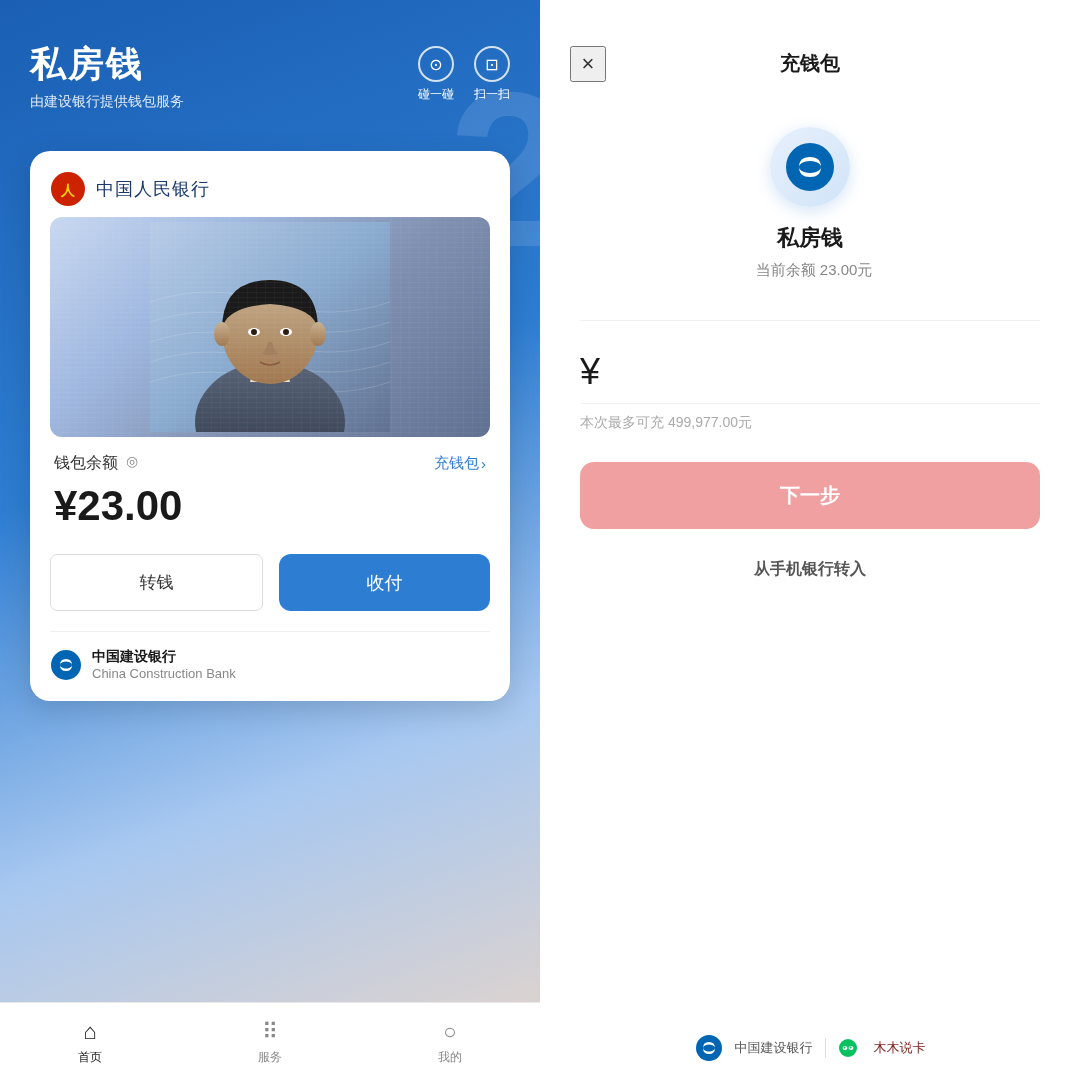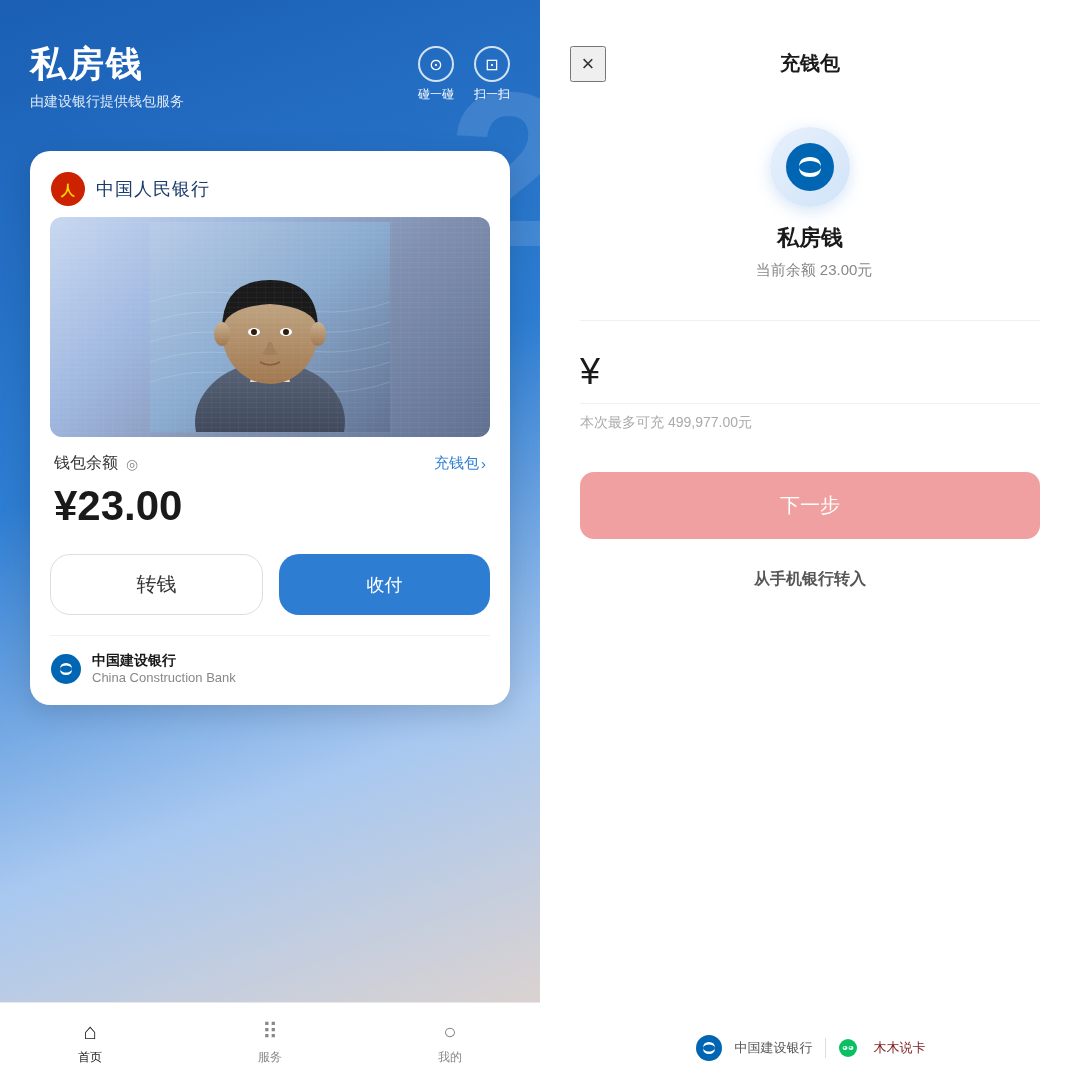--- a/index.html
+++ b/index.html
@@ -152,21 +152,20 @@
     .wallet-balance-row {
       display: flex;
       justify-content: space-between;
       align-items: center;
       margin-top: 16px;
       padding: 0 4px;
     }
 
     .wallet-label {
       display: flex;
-      align-items: center;
       gap: 8px;
       font-size: 16px;
       color: #333;
       font-weight: 500;
     }
 
     .eye-icon {
       color: #888;
       font-size: 14px;
     }
@@ -190,34 +189,34 @@
     .action-buttons {
       display: flex;
       gap: 16px;
       margin-top: 16px;
     }
 
     .btn-transfer {
       flex: 1;
       padding: 16px;
       border: 1.5px solid #ddd;
-      border-radius: 20px;
+      border-radius: 7px;
       background: white;
-      font-size: 20px;
+      font-size: 17px;
       font-weight: 500;
       color: #333;
       cursor: pointer;
       text-align: center;
     }
 
     .btn-receive {
       flex: 1;
       padding: 16px;
       border: none;
-      border-radius: 20px;
+      border-radius: 12px;
       background: #2d7dd2;
       font-size: 18px;
       font-weight: 500;
       color: white;
       cursor: pointer;
       text-align: center;
     }
 
     .card-footer {
       display: flex;
@@ -378,32 +377,32 @@
       border: none;
       outline: none;
       font-size: 28px;
       color: #1a1a1a;
       background: transparent;
     }
 
     .max-charge-hint {
       font-size: 14px;
       color: #aaa;
-      margin-bottom: 40px;
+      margin-bottom: 30px;
       align-self: flex-start;
     }
 
     .next-btn {
       width: 100%;
       padding: 20px;
       background: #f0a0a0;
       border: none;
       border-radius: 14px;
       font-size: 20px;
-      font-weight: 400;
+      font-weight: 700;
       color: white;
       cursor: pointer;
       margin-bottom: 30px;
     }
 
     .transfer-from {
       font-size: 16px;
       color: #555;
       cursor: pointer;
       font-weight: bold;

